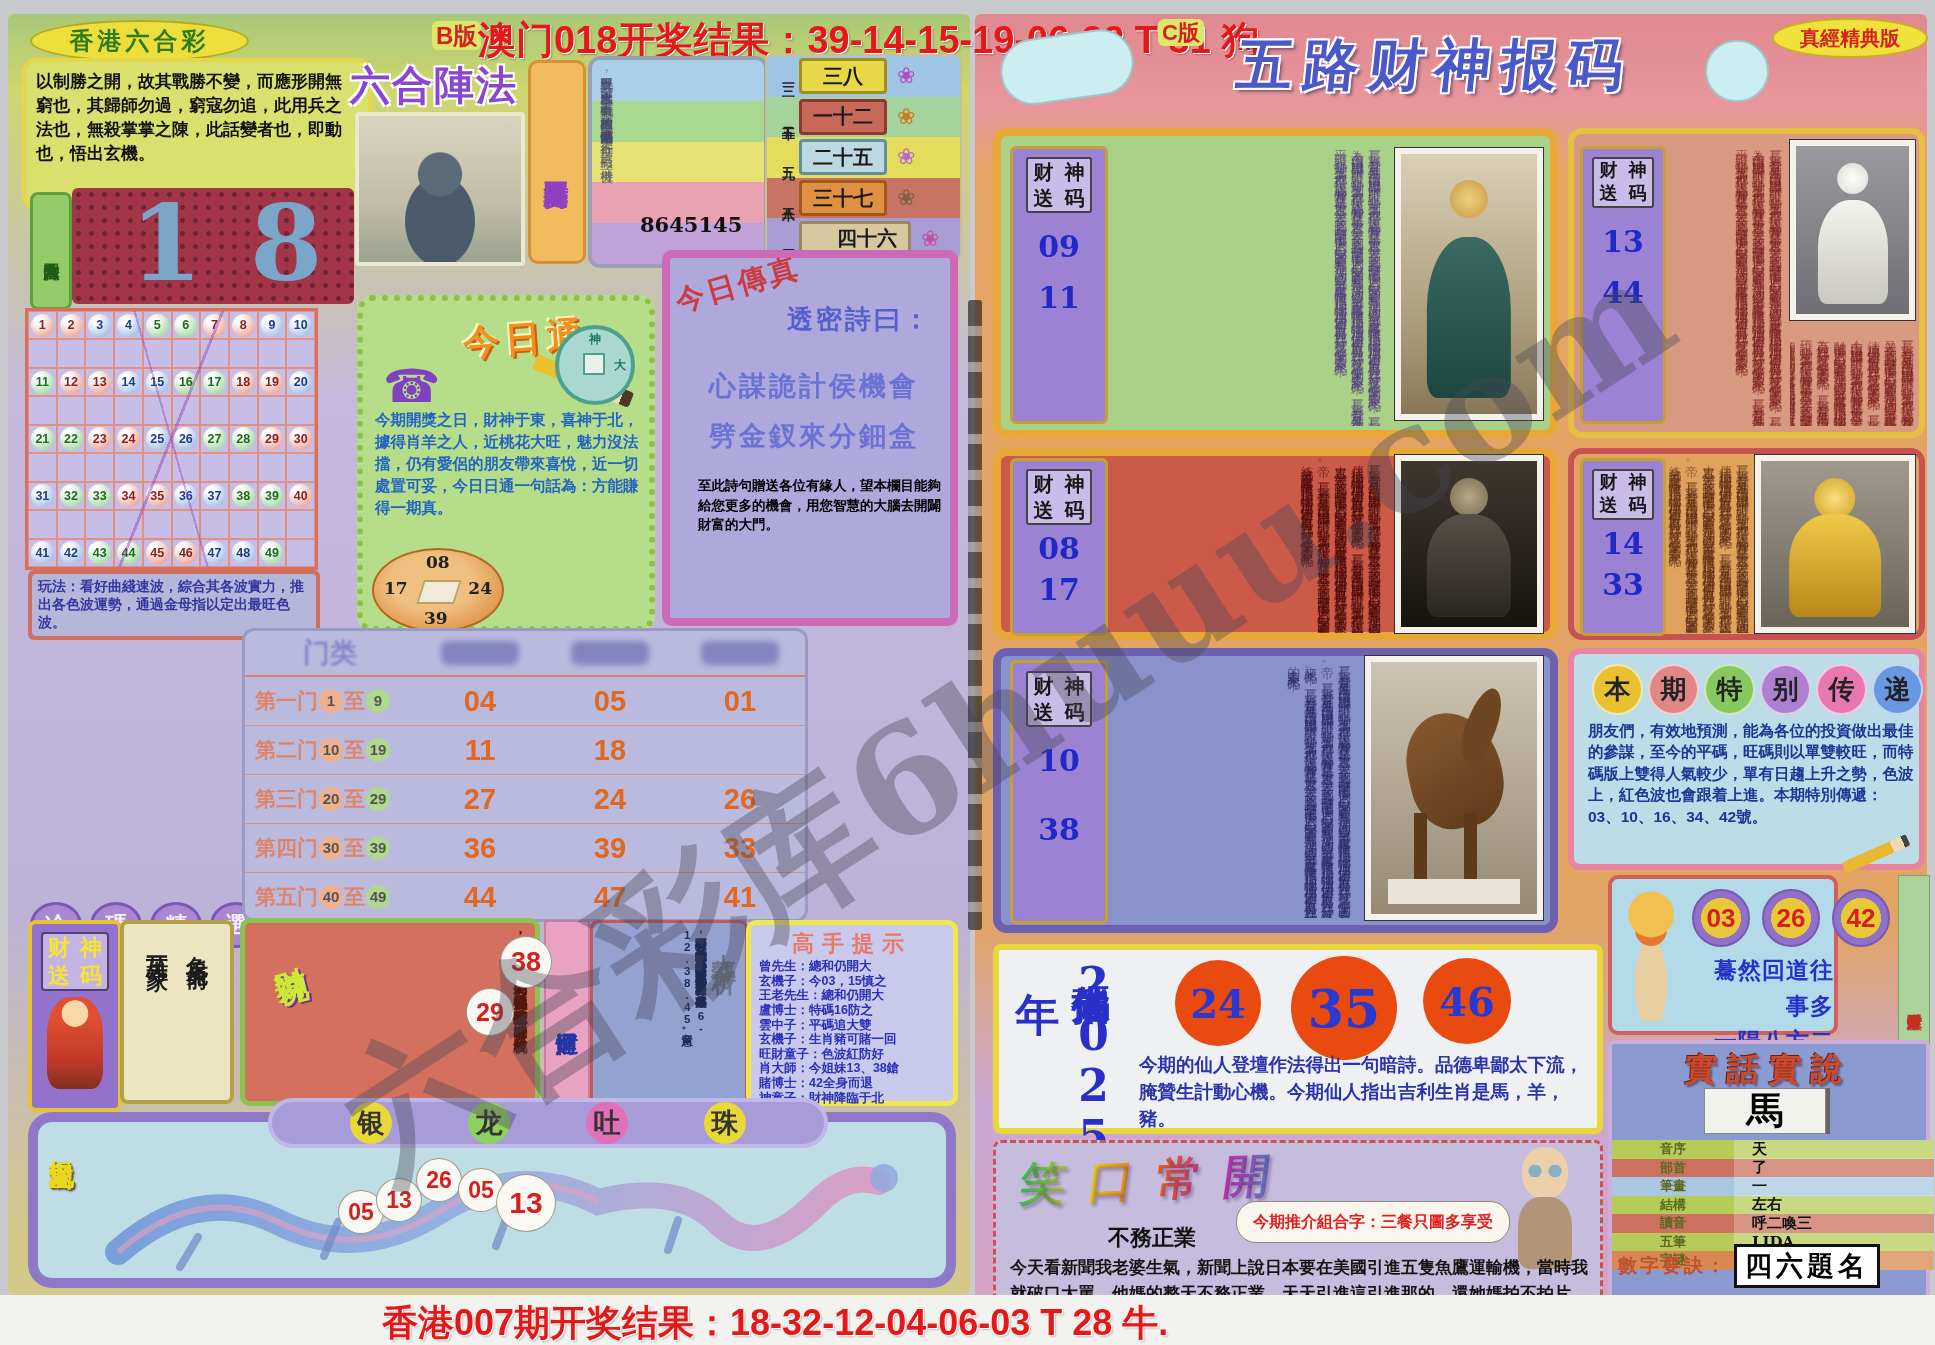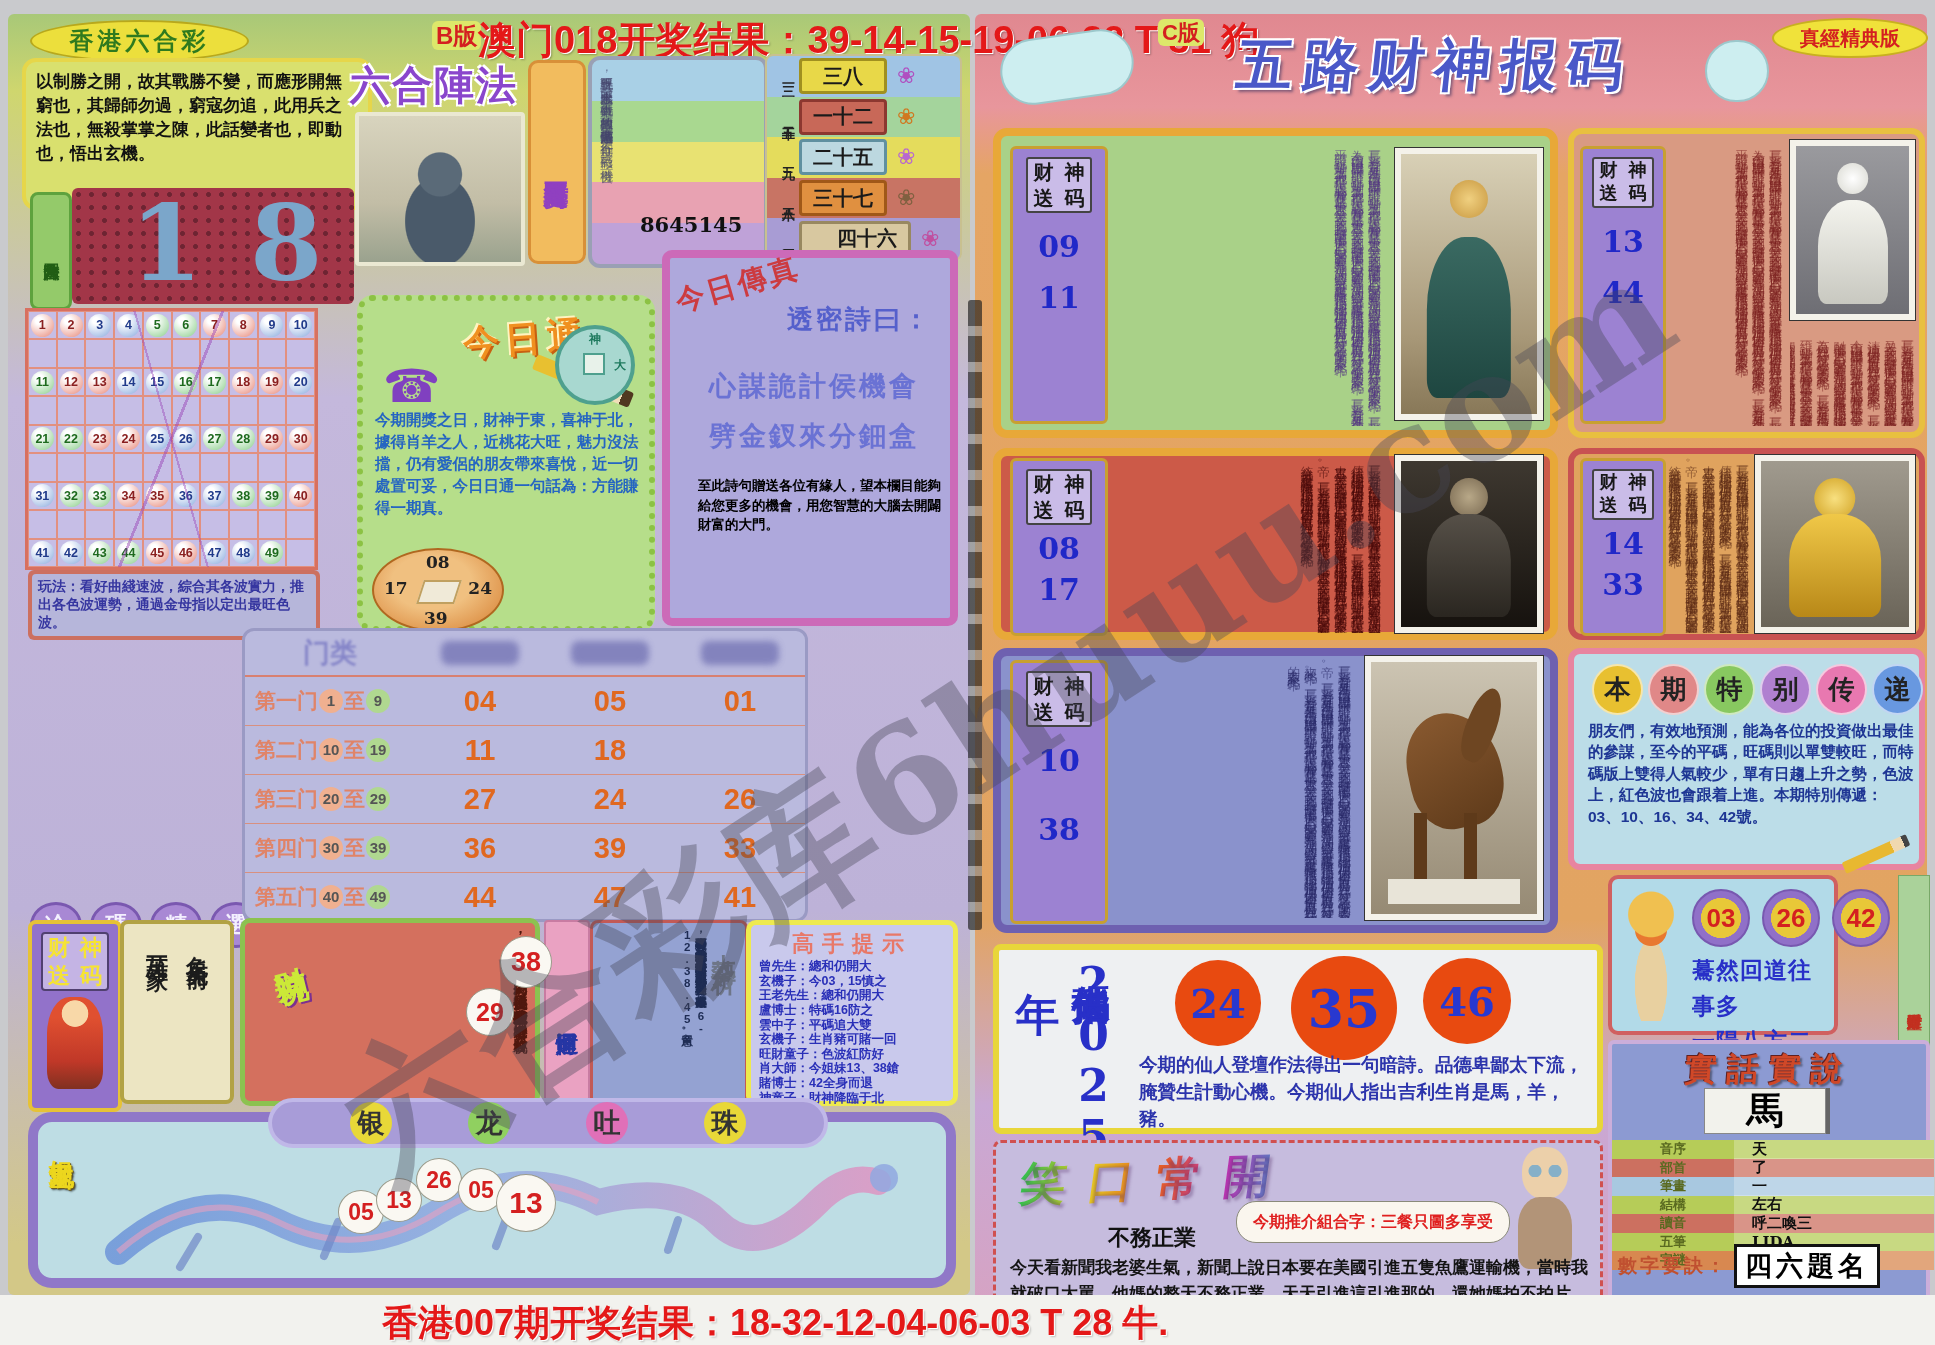--- a/index.html
+++ b/index.html
@@ -166,21 +166,21 @@
   #joke-bubble{position:absolute;left:240px;top:58px;width:272px;height:40px;background:#faf6ee;border:1px solid #8a8a7a;
     border-radius:20px;font-size:16px;font-weight:bold;color:#e02020;}
   #oldman{position:absolute;right:18px;top:4px;width:74px;height:126px;}
   #om-head{position:absolute;left:14px;top:0;width:46px;height:52px;border-radius:46%;background:#ecd0aa;}
   #om-glass{position:absolute;left:20px;top:18px;width:34px;height:12px;
     background:radial-gradient(circle 6px at 7px 6px,#86b0c8 0 6px,transparent 7px),
                radial-gradient(circle 6px at 27px 6px,#86b0c8 0 6px,transparent 7px);}
   #om-body{position:absolute;left:10px;top:50px;width:54px;height:72px;border-radius:40% 40% 20% 20%;background:#b29478;}
   #joke-story{position:absolute;left:14px;top:112px;width:582px;font-size:17px;line-height:1.5;color:#141414;font-weight:bold;}
 
-  #monkey-panel{left:1608px;top:875px;width:230px;height:160px;background:#b2dae8;border:4px solid #d06060;border-radius:10px;box-sizing:border-box;}
+  #monkey-panel{left:1608px;top:875px;width:230px;height:160px;background:#b2dae8;border:4px solid #d06060;border-radius:10px;box-sizing:border-box;text-align:right;}
   #monkey{position:absolute;left:6px;top:12px;width:66px;height:130px;
     background:radial-gradient(circle at 50% 18%,#f0c050 0 20%,transparent 21%),
                radial-gradient(circle at 50% 30%,#e87830 0 16%,transparent 17%),
                radial-gradient(ellipse at 50% 72%,#e8d0a0 0 34%,transparent 35%);}
   .mk-ball{width:54px;height:54px;border-radius:50%;background:radial-gradient(circle at 50% 50%,#e8c838 0 52%,#9070c8 53%);
     border:2px solid #7858b0;color:#d42020;font-size:26px;font-weight:bold;margin-right:12px;}
   #mk-poem{position:absolute;left:80px;top:74px;font-size:23px;font-weight:bold;color:#2830c8;line-height:1.55;letter-spacing:1px;}
   #side-strip{left:1898px;top:875px;width:30px;height:252px;background:#aad29a;border:1px solid #78a868;
     font-size:15px;font-weight:bold;color:#c23020;}
 

